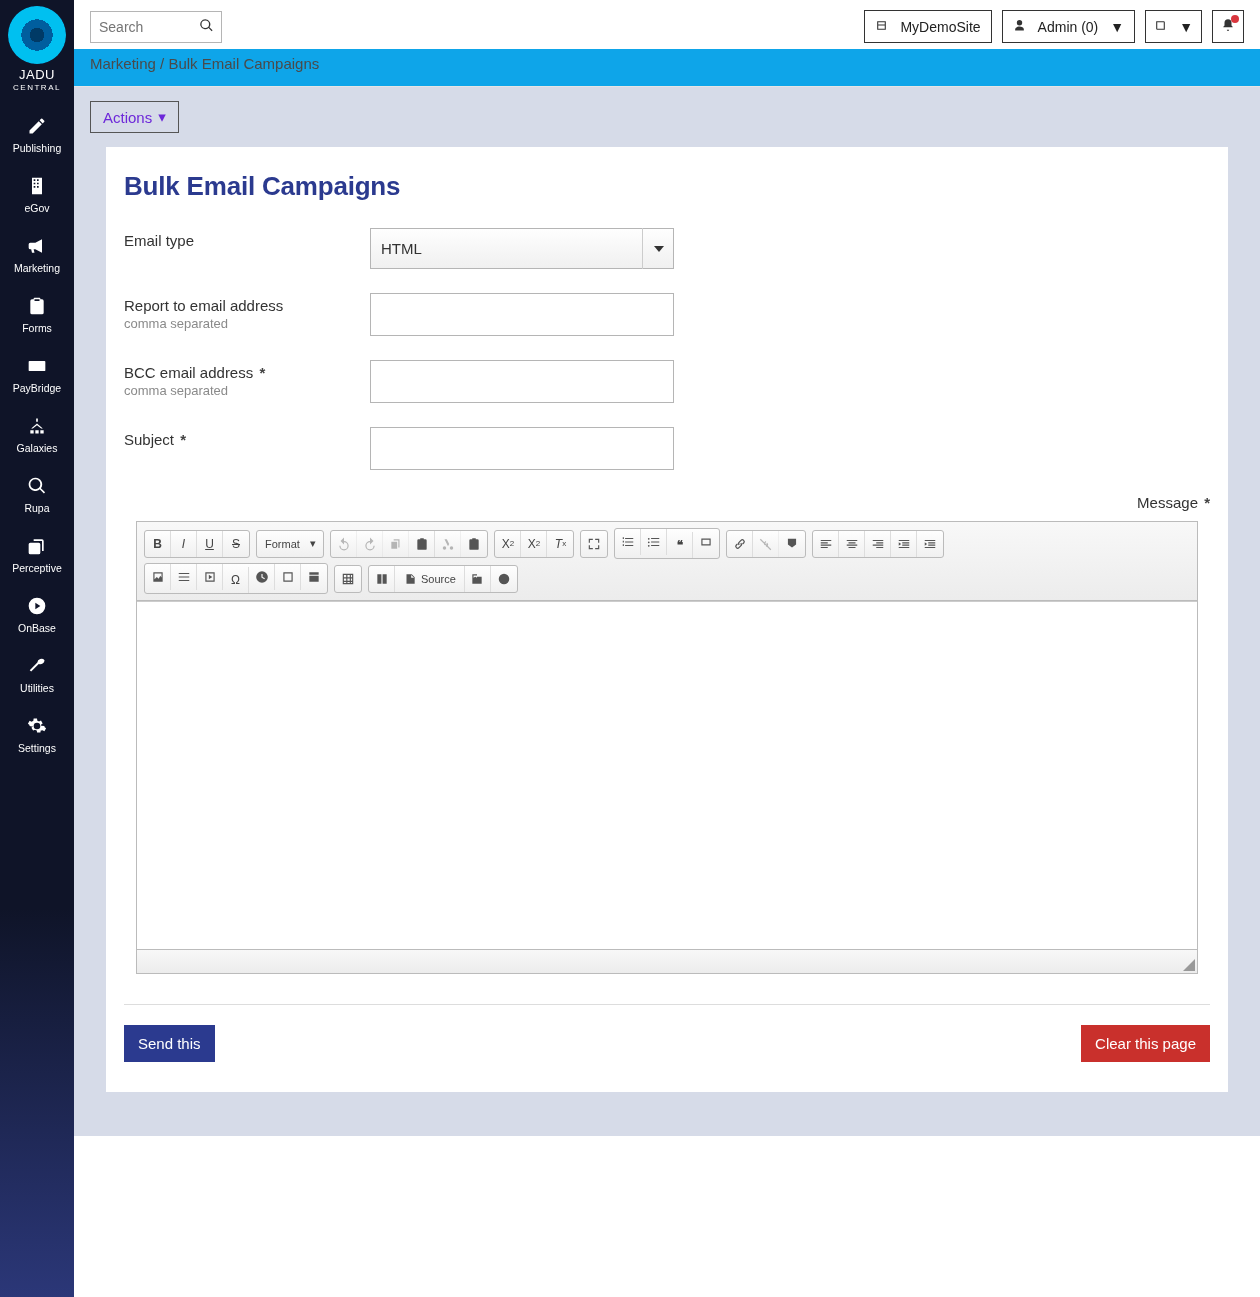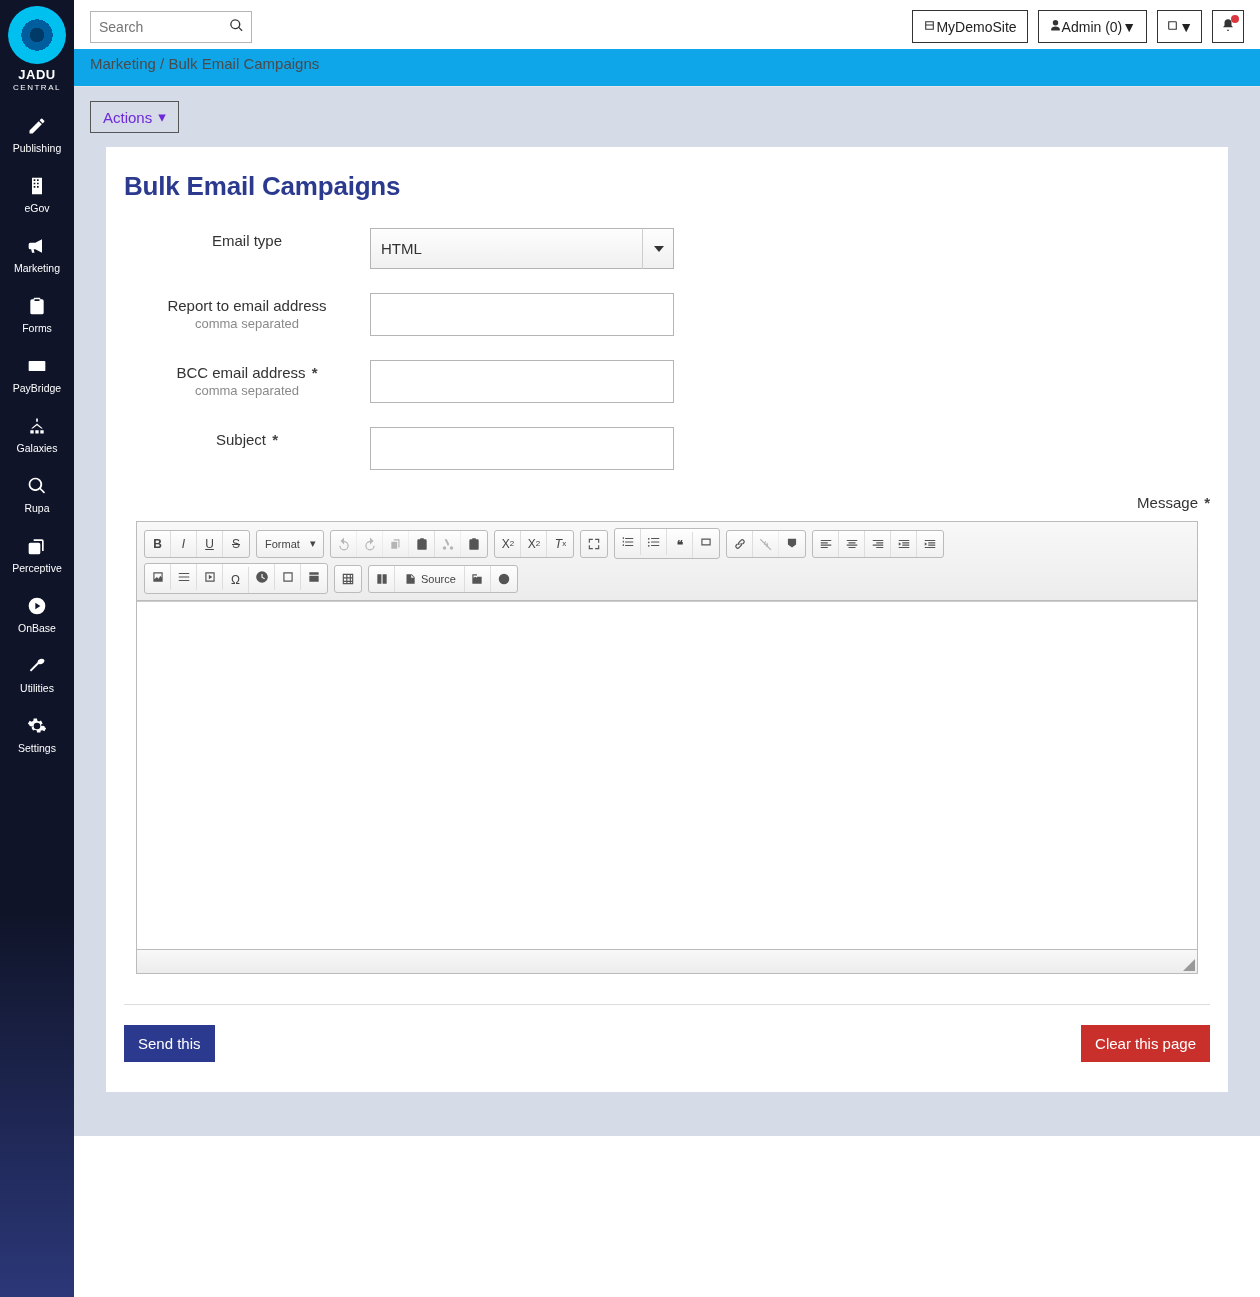--- a/index.html
+++ b/index.html
@@ -2,51 +2,51 @@
 <html><head>
 <meta charset="utf-8">
 <style>
 * { box-sizing: border-box; margin: 0; padding: 0; }
 body { font-family: -apple-system, BlinkMacSystemFont, "Segoe UI", Helvetica, Arial, sans-serif; font-size: 14px; color: #333; background: #fff; }
 
 
 .sidebar { position: fixed; left: 0; top: 0; bottom: 0; width: 74px; background: linear-gradient(to bottom, #0f1428 0%, #0f1428 70%, #2b3778 100%); color: #fff; text-align: center; overflow-y: auto; }
 .logo-wrap { padding: 6px 0 10px; }
 .logo-circle { width: 58px; height: 58px; margin: 0 auto; border-radius: 50%; background: radial-gradient(circle at center, #003a66 0 18%, #005e9e 18% 38%, #00c0f0 38% 70%, #00a2de 70% 100%); display:block; }
-.logo-text { font-weight: 700; font-size: 13px; letter-spacing: 0.5px; margin-top: 4px; line-height: 1; }
+.logo-text { font-weight: 400; font-size: 13px; letter-spacing: 0.5px; margin-top: 4px; line-height: 1; }
 .logo-sub { font-size: 8px; letter-spacing: 1.5px; margin-top: 2px; }
 .nav-item { padding: 14px 0 8px; cursor: pointer; }
 .nav-item .nicon { display: block; height: 22px; line-height: 22px; font-size: 18px; }
 .nav-item .nlabel { display: block; font-size: 10.5px; margin-top: 4px; }
 .nav-item svg { fill: #fff; width: 20px; height: 20px; }
 
 
 .main { margin-left: 74px; }
 .topbar { display: flex; align-items: center; padding: 10px 16px 6px; border-bottom: 1px solid #e5e5e5; gap: 10px; background:#fff; }
-.searchwrap { position: relative; width: 162px; }
+.searchwrap { position: relative; width: 132px; }
 .searchwrap input { width: 100%; height: 32px; padding: 4px 30px 4px 8px; border: 1px solid #b5b5b5; font-size: 14px; }
 .searchwrap .sicon { position: absolute; right: 8px; top: 50%; transform: translateY(-50%); font-size: 15px; color: #333; }
 .top-spacer { flex: 1; }
-.top-btn { height: 33px; border: 1px solid #333; background: #fff; padding: 0 10px; display: inline-flex; align-items: center; gap: 0; cursor: pointer; font-size: 14px; color: #222; }
+.top-btn { height: 33px; border: 1px solid #333; background: #fff; padding: 0 10px; display: inline-flex; align-items: center; gap: 12px; cursor: pointer; font-size: 14px; color: #222; }
 .top-btn .ico { font-size: 13px; }
 .top-btn.small { padding: 0 8px; }
 .bell-wrap { position: relative; }
 .bell-dot { position: absolute; top: 4px; right: 4px; width: 8px; height: 8px; border-radius: 50%; background: #d9363e; }
 
 .breadcrumb-row { padding: 6px 16px 14px; font-size: 15px; color: #4a4a4a; background:#0ea5e9; border-bottom:1px solid #e5e5e5; margin-top:-1px;}
 .breadcrumb-row a { color: #4a4a4a; text-decoration: none; }
 
 .toolbar-band { background: #d6dbe8; padding: 14px 16px; }
 .actions-btn { border: 1px solid #555; background: #d6dbe8; padding: 6px 12px; font-size: 15px; color: #6d28d9; cursor: pointer; display: inline-flex; align-items: center; gap: 6px; }
 
 .panel { background: #fff; margin: 0 16px 30px; padding: 18px 18px 30px; }
 .page-title { color: #2b3a8f; font-size: 26px; font-weight: 800; margin: 6px 0 26px; letter-spacing: -0.2px; }
 
 .form-row { display: flex; margin-bottom: 24px; align-items: flex-start; }
-.form-label-col { width: 246px; padding-top: 4px; text-align: center; }
+.form-label-col { width: 246px; padding-top: 4px; }
 .form-label { font-size: 15px; color: #333; }
 .form-hint { font-size: 13px; color: #8a8a8a; margin-top: 2px; }
 .req { color: #444; margin-left: 2px; font-weight:bold;}
 .form-field-col { width: 304px; }
 .select-wrap { position: relative; }
 .select-wrap select { width: 100%; height: 41px; border: 1px solid #b5b5b5; background: linear-gradient(#fefefe,#f0f0f0); padding: 0 30px 0 10px; font-size: 15px; appearance: none; -webkit-appearance:none; color:#333;}
 .select-wrap .caret { position: absolute; right: 0; top: 0; width: 32px; height: 100%; display: flex; align-items: center; justify-content: center; border-left: 1px solid #ccc; pointer-events:none;}
 .caret svg { width:10px; height:10px; fill:#333;}
 .text-input { width: 100%; height: 43px; border: 1px solid #b5b5b5; padding: 0 10px; font-size: 15px; background:#fff;}
 

